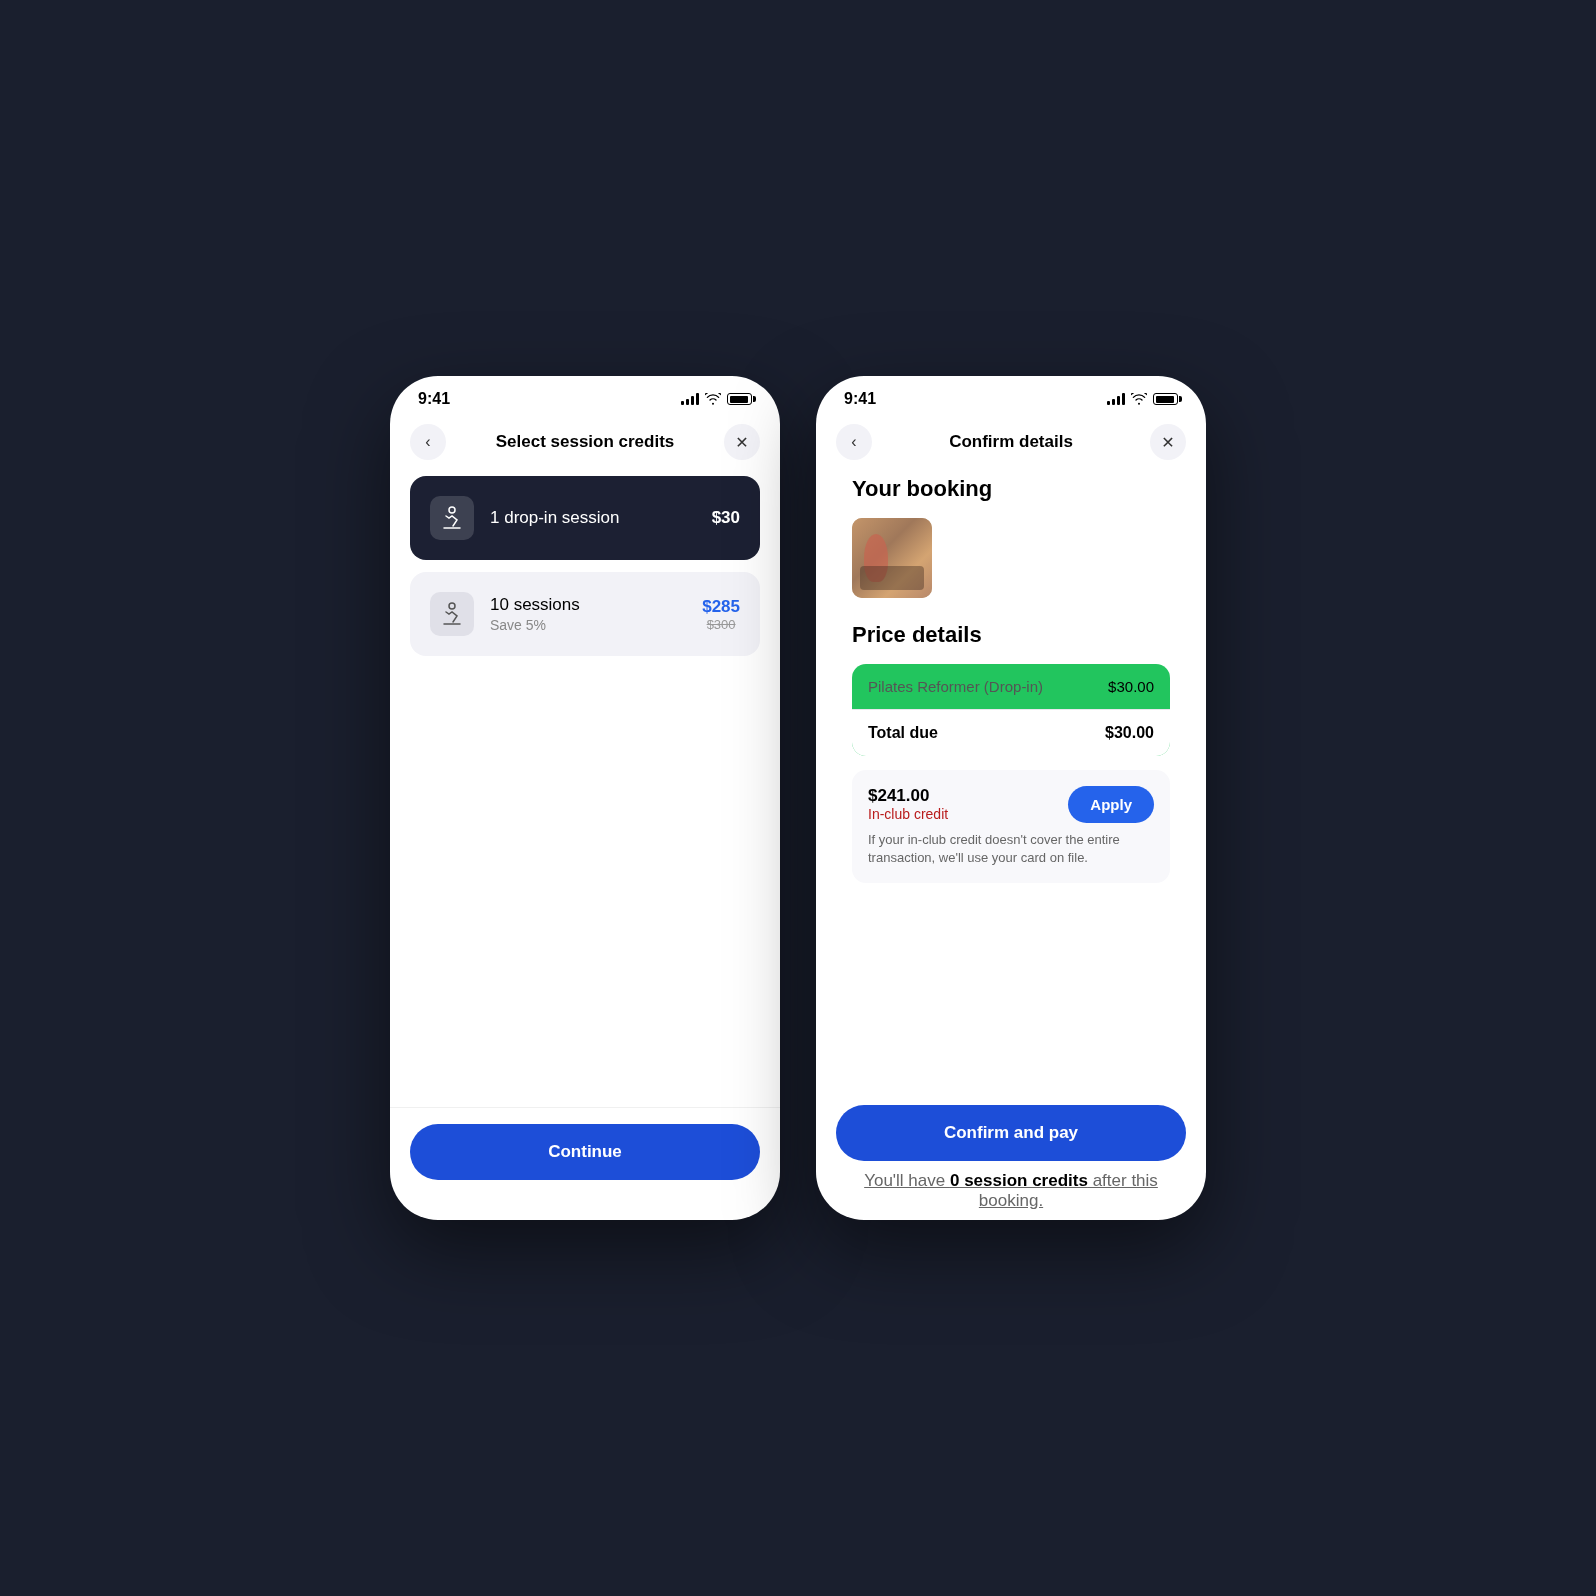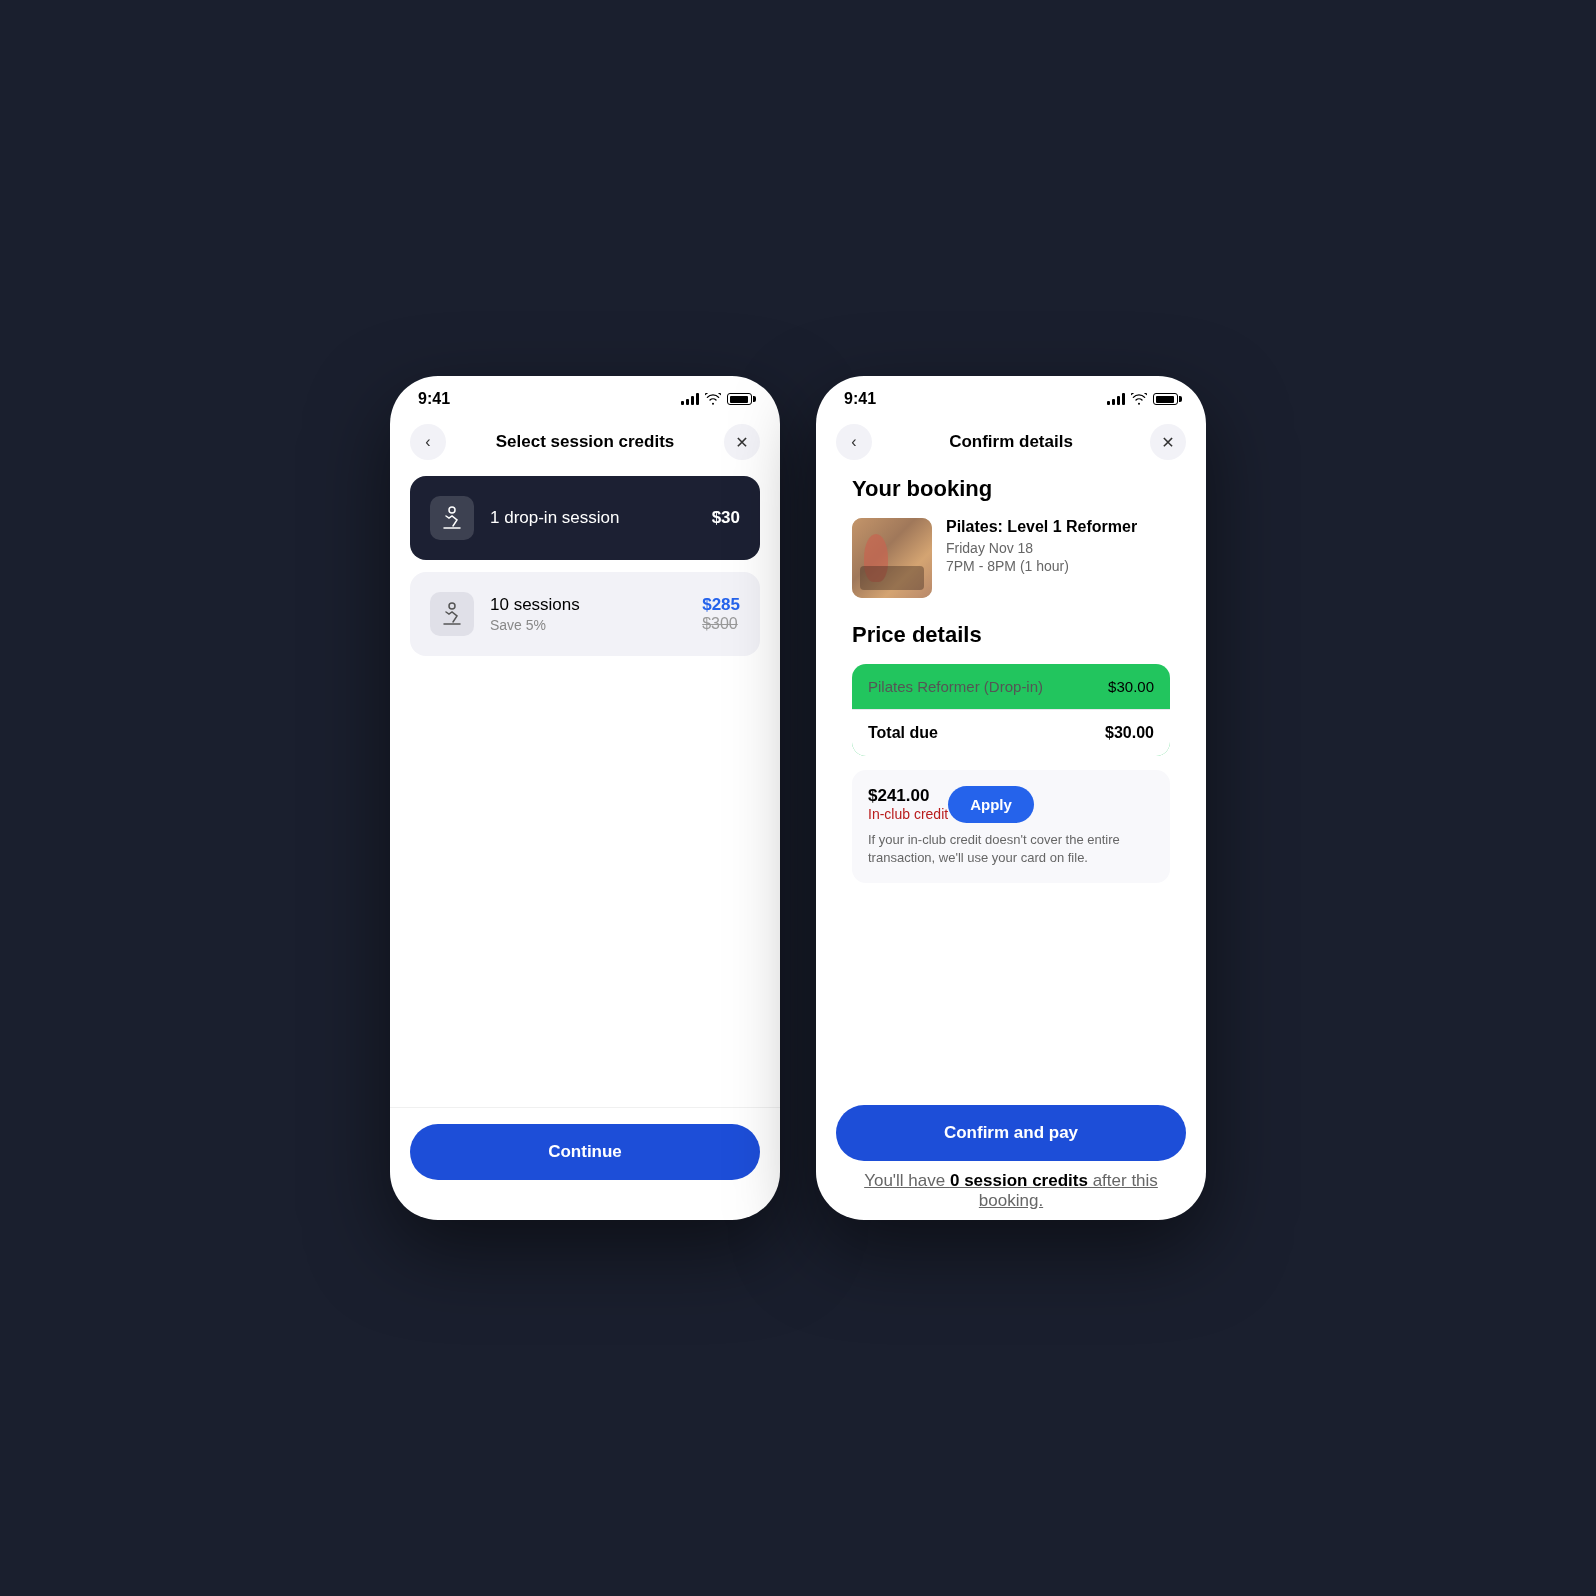--- a/index.html
+++ b/index.html
@@ -194,24 +194,24 @@
 
     .session-option.selected .session-price-main { color: #fff; }
 
     .session-price-discount {
       font-size: 17px;
       font-weight: 600;
       color: #2563eb;
     }
 
     .session-price-original {
-      font-size: 16px;
+      font-size: 13px;
       color: #999;
       text-decoration: line-through;
-      text-align: left;
+      text-align: center;
     }
 
     .price-col {
       text-align: right;
     }
 
     
     .bottom-section {
       padding: 16px 20px 40px;
       border-top: 1px solid #f0f0f0;
@@ -356,21 +356,21 @@
 
     .credit-card {
       background: #f8f8fb;
       border-radius: 14px;
       padding: 16px;
       margin-bottom: 14px;
     }
 
     .credit-row {
       display: flex;
-      justify-content: flex-start;
+      justify-content: space-between;
       align-items: flex-start;
       margin-bottom: 6px;
     }
 
     .credit-amount {
       font-size: 17px;
       font-weight: 700;
       color: #000;
     }
 
@@ -534,25 +534,20 @@
   </div>
 
   <div class="confirm-content">
 
     <div class="section-title">Your booking</div>
 
     <div class="booking-card">
       <div class="booking-image">
         <div class="booking-image-inner"></div>
       </div>
-      <div class="booking-details">
-        <h3>Pilates: Level 1 Reformer</h3>
-        <p>Friday Nov 18</p>
-        <p>7PM - 8PM (1 hour)</p>
-      </div>
     </div>
 
     <div class="section-title">Price details</div>
 
     <div class="price-table">
       <div class="price-row">
         <span class="price-row-label">Pilates Reformer (Drop-in)</span>
         <span class="price-row-value">$30.00</span>
       </div>
       <div class="total-row">

